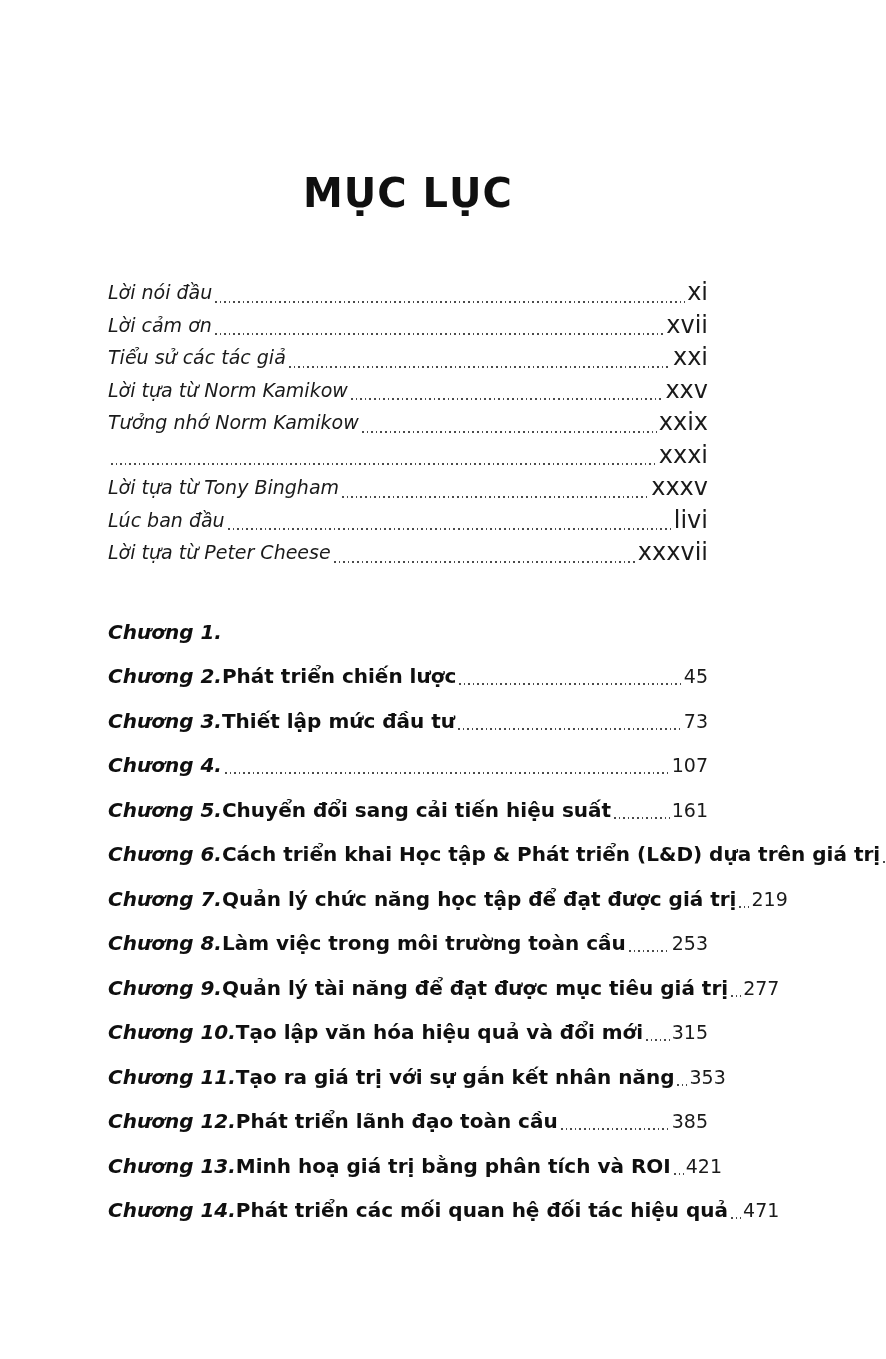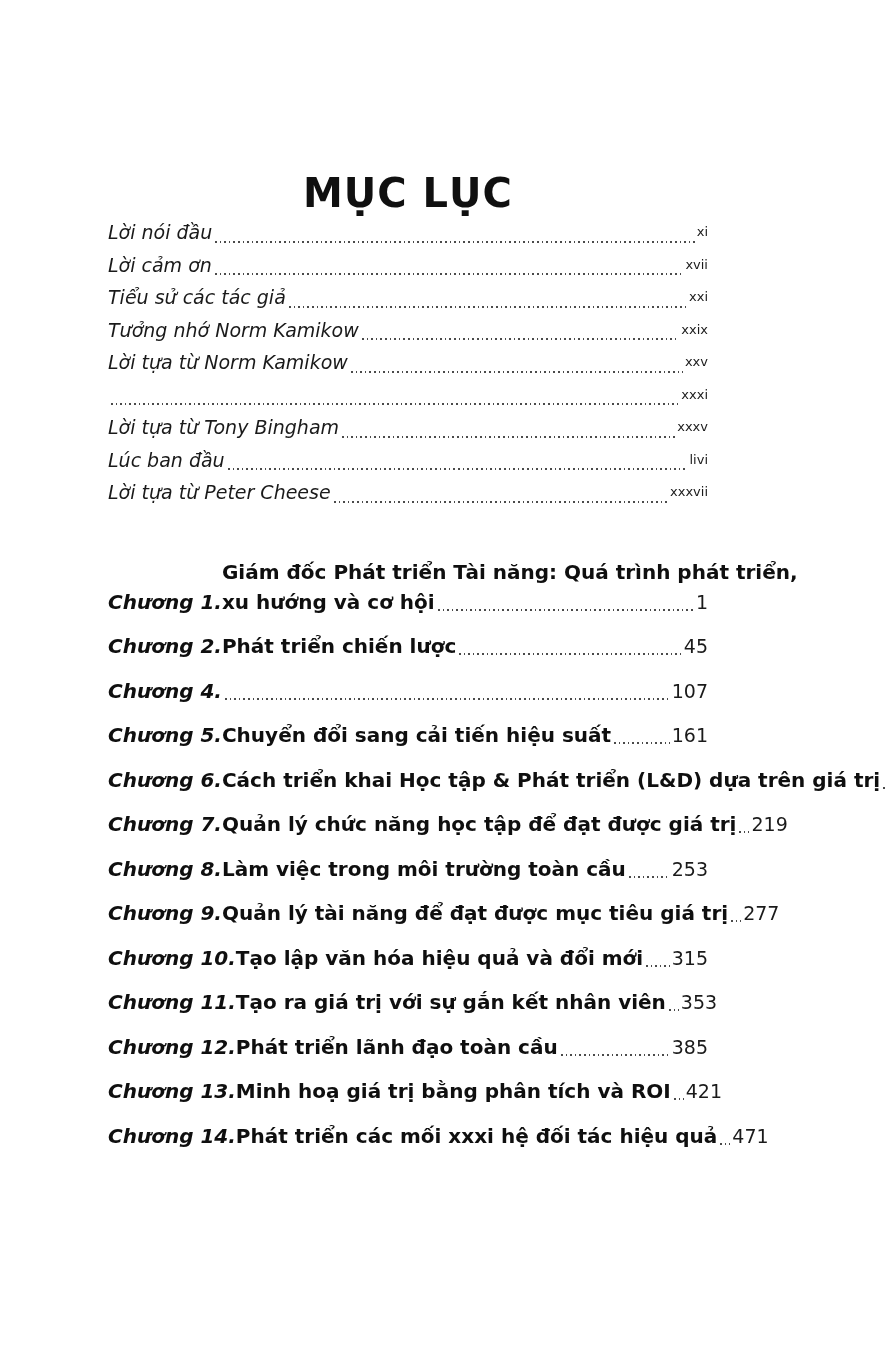--- a/index.html
+++ b/index.html
@@ -18,36 +18,36 @@
   }
   .doc-title {
     text-align: center;
     font-size: 40px;
     font-weight: 700;
     letter-spacing: 1px;
     color: #101010;
   }
 
   
-  .front-section { }
+  .front-section { margin-top: 60px; }
   .row {
     display: flex;
     align-items: flex-end;
     white-space: nowrap;
   }
   .front-row {
     font-size: 19px;
     line-height: 32.5px;
   }
   .front-row .lbl {
     font-style: italic;
     color: #1a1a1a;
   }
   .front-row .pg {
-    font-size: 13px;
+    font-size: 24px;
     color: #1a1a1a;
   }
 
   
   .leader {
     flex: 1 1 auto;
     min-width: 10px;
     height: 2px;
     align-self: flex-end;
     margin: 0 2px 6px 3px;
@@ -103,30 +103,30 @@
       <span class="lbl">Lời cảm ơn</span>
       <span class="leader"></span>
       <span class="pg">xvii</span>
     </div>
     <div class="row front-row">
       <span class="lbl">Tiểu sử các tác giả</span>
       <span class="leader"></span>
       <span class="pg">xxi</span>
     </div>
     <div class="row front-row">
+      <span class="lbl">Lời tựa từ Norm Kamikow</span>
+      <span class="leader"></span>
+      <span class="pg">xxv</span>
+    </div>
+    <div class="row front-row">
       <span class="lbl">Tưởng nhớ Norm Kamikow</span>
       <span class="leader"></span>
       <span class="pg">xxix</span>
     </div>
     <div class="row front-row">
-      <span class="lbl">Lời tựa từ Norm Kamikow</span>
-      <span class="leader"></span>
-      <span class="pg">xxv</span>
-    </div>
-    <div class="row front-row">
       <span class="leader"></span>
       <span class="pg">xxxi</span>
     </div>
     <div class="row front-row">
       <span class="lbl">Lời tựa từ Tony Bingham</span>
       <span class="leader"></span>
       <span class="pg">xxxv</span>
     </div>
     <div class="row front-row">
       <span class="lbl">Lúc ban đầu</span>
@@ -137,37 +137,35 @@
       <span class="lbl">Lời tựa từ Peter Cheese</span>
       <span class="leader"></span>
       <span class="pg">xxxvii</span>
     </div>
   </div>
 
   <div class="chapter-section">
 
     <div class="row chapter-row">
       <span class="chap-no">Chương 1.</span>
-      <div class="chap-body">
-        <div class="chap-title">Giám đốc Phát triển Tài năng: Quá trình phát triển,</div>
-        <div class="line2-row">
-          <span class="chap-title">xu hướng và cơ hội</span>
-          <span class="leader"></span>
-          <span class="pg">1</span>
-        </div>
-      </div>
     </div>
 
     <div class="row chapter-row">
       <span class="chap-no">Chương 2.</span>
       <span class="chap-title">Phát triển chiến lược</span>
       <span class="leader"></span>
       <span class="pg">45</span>
     </div>
 
+    <div class="row chapter-row">
+      <span class="chap-no">Chương 3.</span>
+      <span class="chap-title">Thiết lập mức đầu tư</span>
+      <span class="leader"></span>
+      <span class="pg">73</span>
+    </div>
 
     <div class="row chapter-row">
       <span class="chap-no">Chương 4.</span>
       <span class="leader"></span>
       <span class="pg">107</span>
     </div>
 
     <div class="row chapter-row">
       <span class="chap-no">Chương 5.</span>
       <span class="chap-title">Chuyển đổi sang cải tiến hiệu suất</span>
@@ -205,40 +203,40 @@
 
     <div class="row chapter-row">
       <span class="chap-no">Chương 10.</span>
       <span class="chap-title">Tạo lập văn hóa hiệu quả và đổi mới</span>
       <span class="leader"></span>
       <span class="pg">315</span>
     </div>
 
     <div class="row chapter-row">
       <span class="chap-no">Chương 11.</span>
-      <span class="chap-title">Tạo ra giá trị với sự gắn kết nhân viên</span>
+      <span class="chap-title">Tạo ra giá trị với sự gắn kết nhân năng</span>
       <span class="leader"></span>
       <span class="pg">353</span>
     </div>
 
     <div class="row chapter-row">
       <span class="chap-no">Chương 12.</span>
       <span class="chap-title">Phát triển lãnh đạo toàn cầu</span>
       <span class="leader"></span>
       <span class="pg">385</span>
     </div>
 
     <div class="row chapter-row">
       <span class="chap-no">Chương 13.</span>
       <span class="chap-title">Minh hoạ giá trị bằng phân tích và ROI</span>
       <span class="leader"></span>
       <span class="pg">421</span>
     </div>
 
     <div class="row chapter-row">
       <span class="chap-no">Chương 14.</span>
-      <span class="chap-title">Phát triển các mối xxxi hệ đối tác hiệu quả</span>
+      <span class="chap-title">Phát triển các mối quan hệ đối tác hiệu quả</span>
       <span class="leader"></span>
       <span class="pg">471</span>
     </div>
 
   </div>
 </div>
 
 </body></html>

